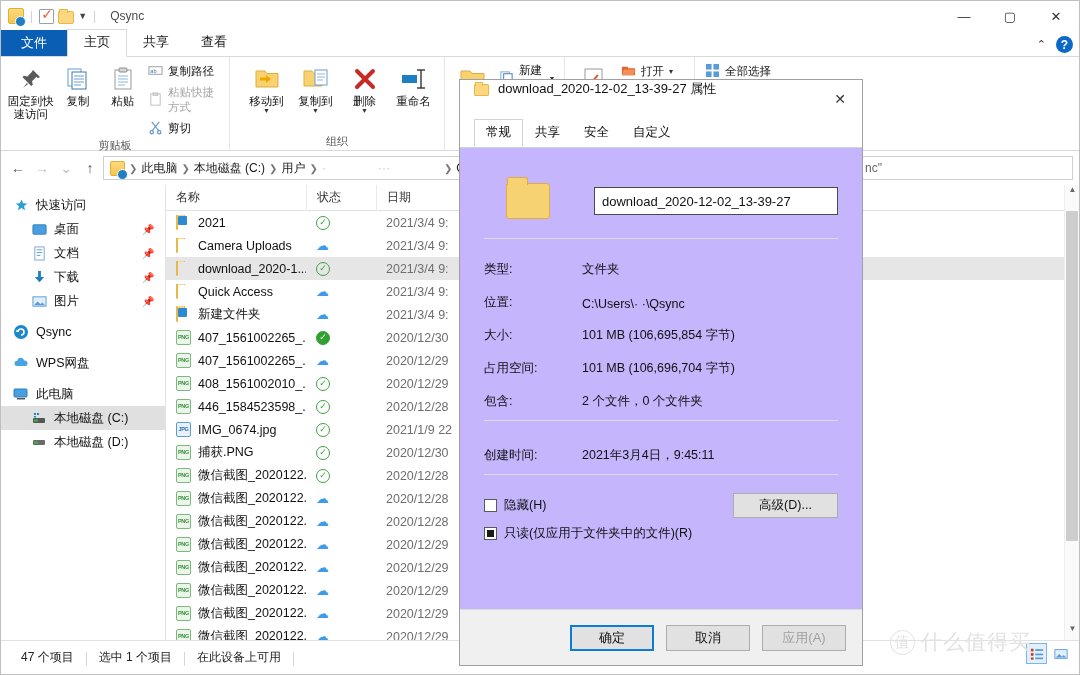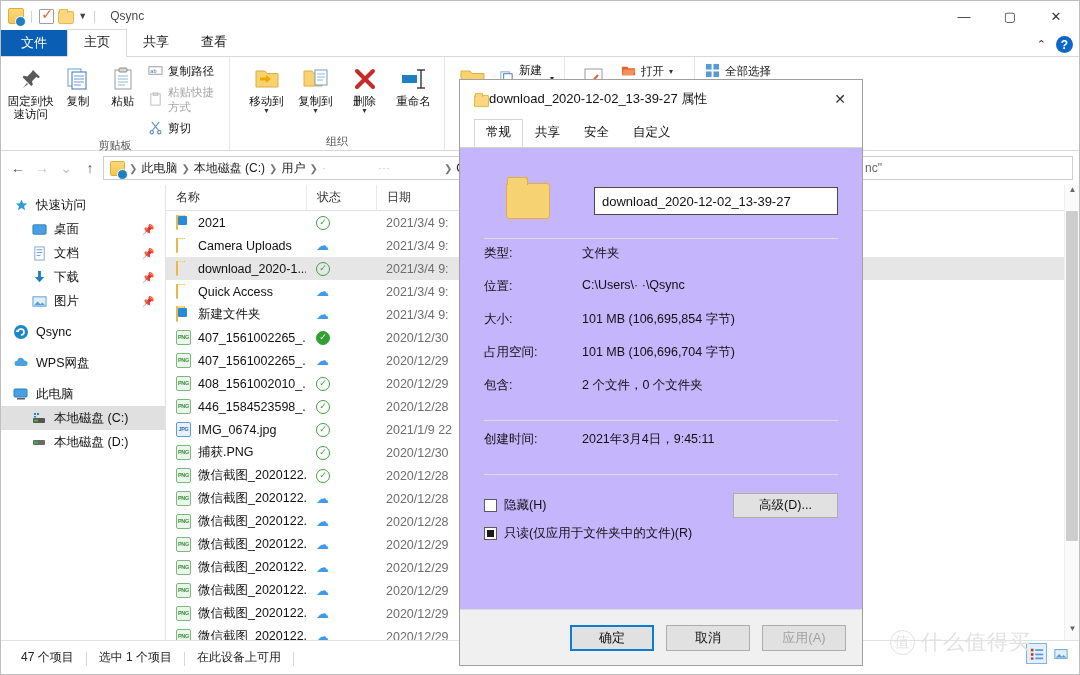--- a/index.html
+++ b/index.html
@@ -214,21 +214,21 @@
     display:flex;align-items:center;justify-content:center;font-size:15px;
   }
 
   
   .dialog {
     position:absolute; left:458px; top:78px; width:404px; height:587px;
     background:#f0f0f0; border:1px solid #a0a0a0;
     box-shadow: 0 0 0 0 rgba(0,0,0,0);
   }
   .dlg-title {
-    height:38px; background:#ffffff; display:flex; align-items:center; padding-left:14px; 
+    height:38px; background:#ffffff; display:flex; align-items:flex-start; padding-left:14px; gap:9px;
     position:relative;
   }
   .dlg-title .t { font-size:13px; color:#111; }
   .dlg-close {
     position:absolute; right:0; top:0; width:44px; height:38px;
     display:flex;align-items:center;justify-content:center;font-size:14px;color:#333;
   }
   .dlg-tabs { display:flex; padding-left:14px; background:#fff; height:29px; align-items:flex-end; position:relative;}
   .dlg-tabs:after{
     content:""; position:absolute; left:0; right:0; bottom:0; height:1px; background:#fff;
@@ -245,21 +245,21 @@
   }
   .bigfolder:before{
     content:"";position:absolute;left:0;top:-7px;width:19px;height:7px;background:#f6d273;
     border:1px solid #e2ae44;border-bottom:none;border-radius:2px 3px 0 0;
   }
   .name-input {
     margin-left:44px; flex:1; height:28px; border:1px solid #4a4a4a; background:#fff;
     display:flex; align-items:center; padding:0 7px; font-size:13px; color:#111;
   }
   .hrule { height:1px; background:#dcdcdc; margin: 6px 0; }
-  .prop-row { display:flex; height:33px; align-items:flex-start; font-size:12.5px; color:#111; }
+  .prop-row { display:flex; height:33px; align-items:flex-end; font-size:12.5px; color:#111; }
   .prop-row .lbl { width:98px; flex:none; }
   .prop-row .val { flex:1; }
   .attr-block { padding-top:6px; display:flex; }
   .attr-block .lbl { width:98px; flex:none; font-size:12.5px; color:#111; padding-top:2px;}
   .attr-block .right { flex:1; }
   .cbrow { display:flex; align-items:center; gap:7px; font-size:12.5px; color:#111; height:28px;}
   .cbox {
     width:13px;height:13px;border:1px solid #5a5a5a;background:#fff;flex:none;position:relative;
   }
   .cbox.indeterminate:after {

